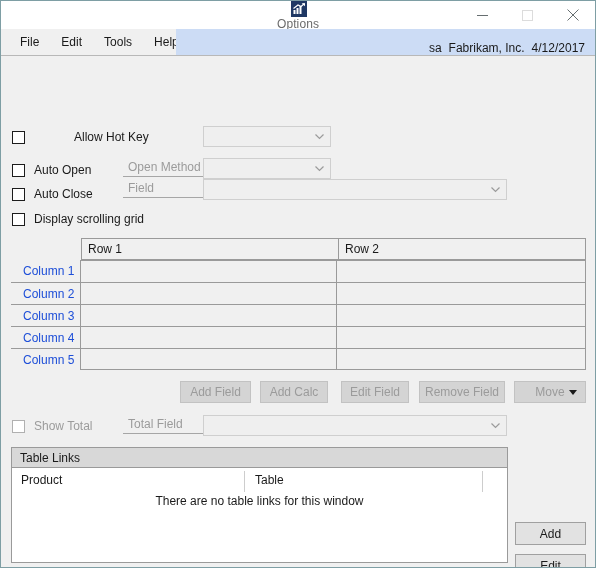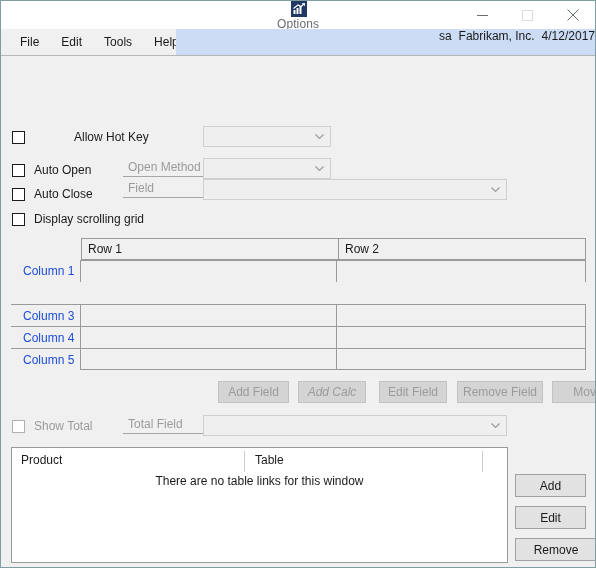--- a/index.html
+++ b/index.html
@@ -80,22 +80,23 @@
     line-height: 1;
   }
   .status-strip {
     position: absolute;
     left: 175px;
     right: 0;
     top: 0;
     bottom: 0;
     background: #ccdcf5;
     display: flex;
-    align-items: flex-start;
+    align-items: flex-end;
     justify-content: flex-end;
+    padding-right: 10px;
     box-sizing: border-box;
   }
   .status-strip span {
     font-size: 12px;
     color: #1a1a1a;
     margin-left: 7px;
   }
 
   
   .content {
@@ -217,34 +218,34 @@
     color: #1a1a1a;
     display: flex;
     align-items: center;
     justify-content: center;
     height: 22px;
   }
   .btn.disabled {
     background: #d4d4d4;
     border-color: #c2c2c2;
     color: #9b9b9b;
-    margin-left: 38px;
   }
   .btn.split { justify-content: center; }
   .btn.split .caret {
     position: absolute;
     right: 8px;
     width: 0; height: 0;
     border-left: 4px solid transparent;
     border-right: 4px solid transparent;
     border-top: 5px solid #1a1a1a;
   }
   .btn.plain {
     background: #e2e2e2;
     border: 1px solid #a0a0a0;
+    margin-top: 48px;
   }
 
   
   .tl-group {
     position: absolute;
     box-sizing: border-box;
     border: 1px solid #9a9a9a;
     background: #ffffff;
   }
   .tl-caption {
@@ -380,58 +381,64 @@
       <div class="grid-head">
         <div class="hc" style="width:256px;">Row 1</div>
         <div class="hc sep" style="flex:1;">Row 2</div>
       </div>
 
       <div class="grid-row first" style="top:22px;">
         <div class="rowlabel">Column 1</div>
         <div class="cell" style="width:257px;"></div>
         <div class="cell" style="flex:1;"></div>
       </div>
+      <div class="grid-row" style="top:44px;">
+        <div class="rowlabel">Column 2</div>
+        <div class="cell" style="width:257px;"></div>
+        <div class="cell" style="flex:1;"></div>
+      </div>
       <div class="grid-row" style="top:66px;">
         <div class="rowlabel">Column 3</div>
         <div class="cell" style="width:257px;"></div>
         <div class="cell" style="flex:1;"></div>
       </div>
       <div class="grid-row" style="top:88px;">
         <div class="rowlabel">Column 4</div>
         <div class="cell" style="width:257px;"></div>
         <div class="cell" style="flex:1;"></div>
       </div>
       <div class="grid-row last" style="top:110px;">
         <div class="rowlabel">Column 5</div>
         <div class="cell" style="width:257px;"></div>
         <div class="cell" style="flex:1;"></div>
       </div>
     </div>
 
     <div class="btn disabled" style="left:179px; top:325px; width:71px;">Add Field</div>
-    <div class="btn disabled" style="left:259px; top:325px; width:68px;font-style:italic;">Add Calc</div>
+    <div class="btn disabled" style="left:259px; top:325px; width:68px;">Add Calc</div>
     <div class="btn disabled" style="left:340px; top:325px; width:68px;">Edit Field</div>
     <div class="btn disabled split" style="left:513px; top:325px; width:72px;">
       <span>Move</span>
       <span class="caret"></span>
     </div>
     <div class="btn disabled" style="left:418px; top:325px; width:86px;">Remove Field</div>
 
     <div class="cb-row" style="left:11px; top:363px;">
       <span class="cb disabled"></span>
       <span class="cb-label disabled">Show Total</span>
     </div>
     <div class="fl" style="left:122px; top:359px; width:80px;">Total Field</div>
     <div class="combo" style="left:202px; top:359px; width:304px;">
       <svg class="chev" width="9" height="6" viewBox="0 0 9 6">
         <path d="M0.5 0.5 L4.5 4.5 L8.5 0.5" stroke="#9b9b9b" stroke-width="1.2" fill="none"></path>
       </svg>
     </div>
 
     <div class="tl-group" style="left:10px; top:391px; width:497px; height:116px;">
+      <div class="tl-caption">Table Links</div>
       <div class="tl-body">
         <div class="tl-colhead" style="left:9px;">Product</div>
         <div class="tl-vline" style="left:232px;"></div>
         <div class="tl-colhead" style="left:243px;">Table</div>
         <div class="tl-vline" style="left:470px;"></div>
         <div class="tl-empty">There are no table links for this window</div>
       </div>
     </div>
 
     <div class="btn plain" style="left:514px; top:418px; width:71px; height:23px;">Add</div>

